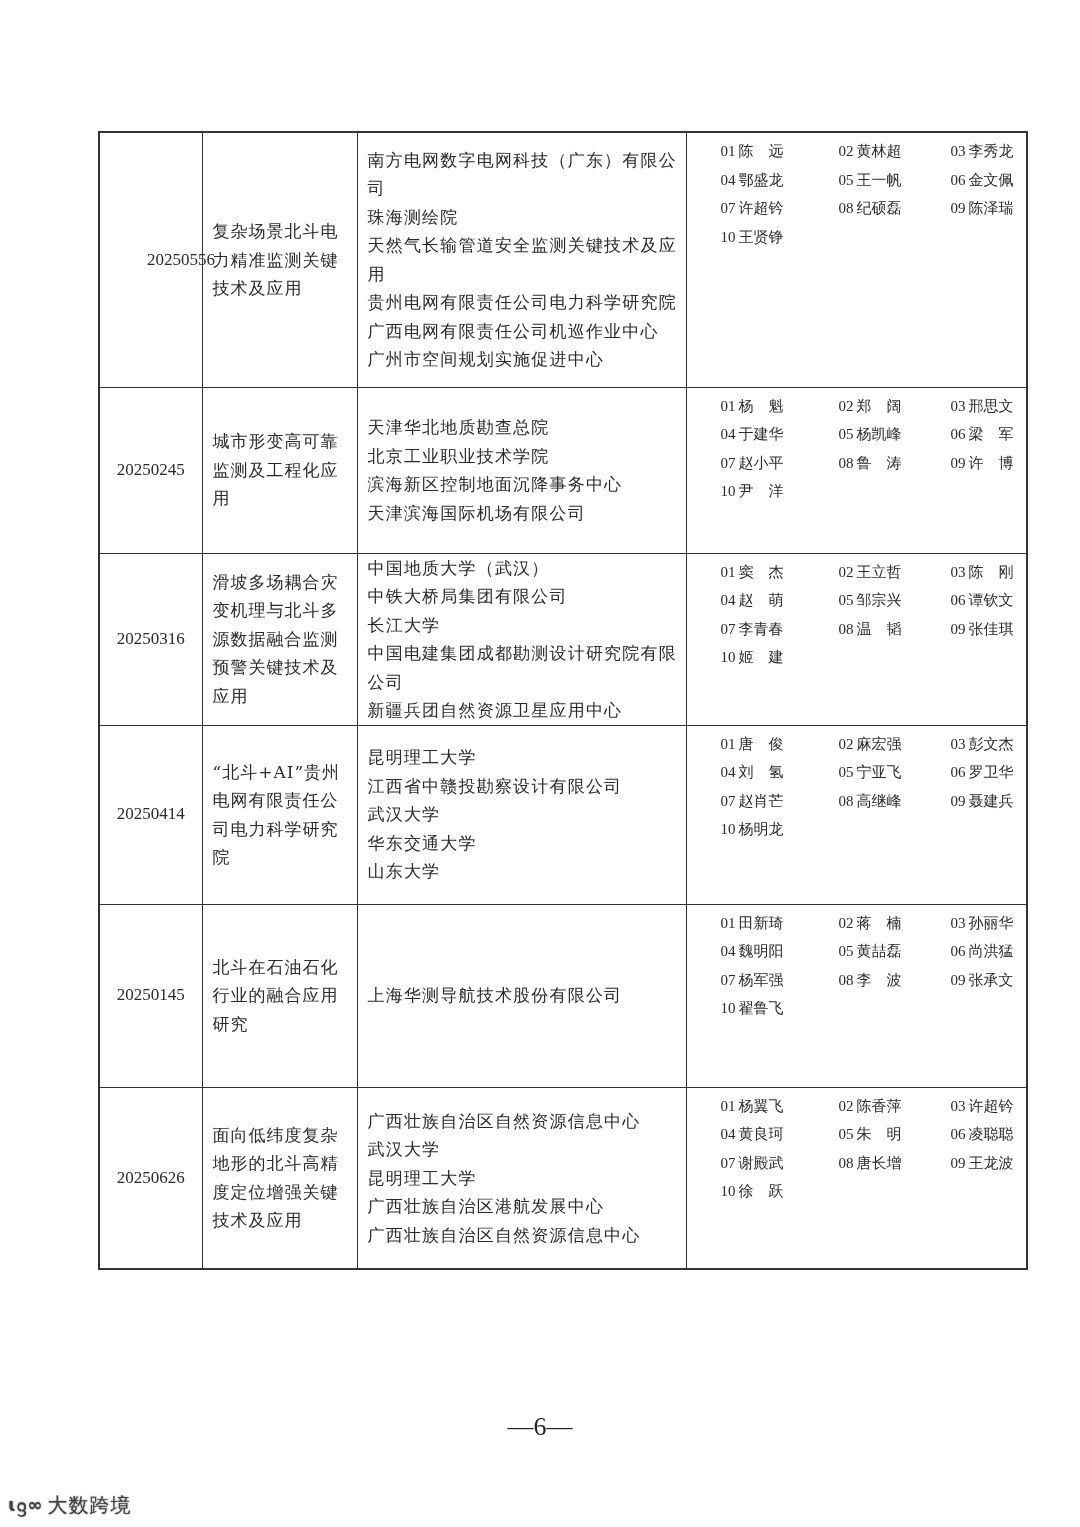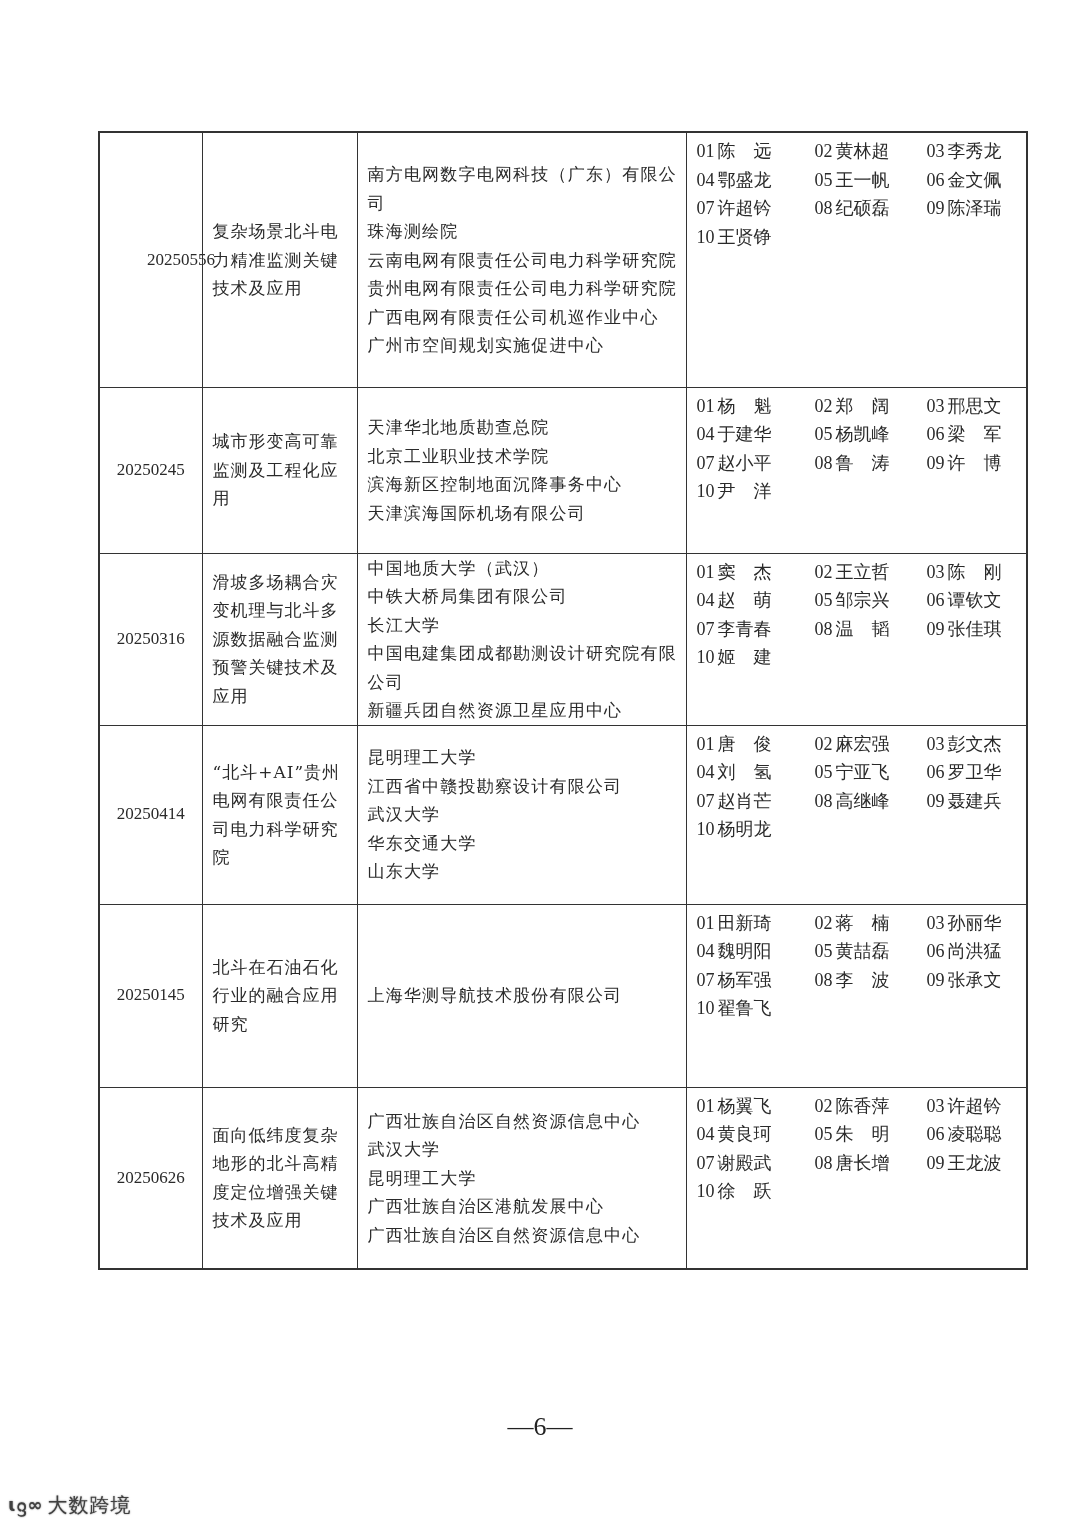--- a/index.html
+++ b/index.html
@@ -67,22 +67,23 @@
     display: block;
     word-break: break-all;
   }
   .people-grid {
     display: grid;
     grid-template-columns: 118px 112px 100px;
     row-gap: 0;
   }
   .person {
     white-space: pre;
-    font-size: 18px;
+    font-size: 15px;
     line-height: 28.5px;
+    margin-left: 24px;
   }
   .person .num {
     font-family: "Liberation Serif", "DejaVu Serif", serif;
     margin-right: 3px;
   }
   .page-number {
     position: absolute;
     left: 0;
     width: 1080px;
     top: 1412px;
@@ -122,21 +123,21 @@
     </colgroup>
     <tbody id="table-body">
         <tr style="height: 255px;">
           <td class="id-cell">20250556</td>
           <td class="title-cell">
             <span class="title-text">复杂场景北斗电力精准监测关键技术及应用</span>
           </td>
           <td class="orgs-cell">
             <span class="org-line">南方电网数字电网科技（广东）有限公司</span>
             <span class="org-line">珠海测绘院</span>
-            <span class="org-line">云南电网有限责任公司电力科学研究院</span>
+            <span class="org-line">天然气长输管道安全监测关键技术及应用</span>
             <span class="org-line">贵州电网有限责任公司电力科学研究院</span>
             <span class="org-line">广西电网有限责任公司机巡作业中心</span>
             <span class="org-line">广州市空间规划实施促进中心</span>
           </td>
           <td class="people-cell">
             <div class="people-grid">
               <span class="person"><span class="num">01</span><span>陈　远</span></span>
               <span class="person"><span class="num">02</span><span>黄林超</span></span>
               <span class="person"><span class="num">03</span><span>李秀龙</span></span>
               <span class="person"><span class="num">04</span><span>鄂盛龙</span></span>

